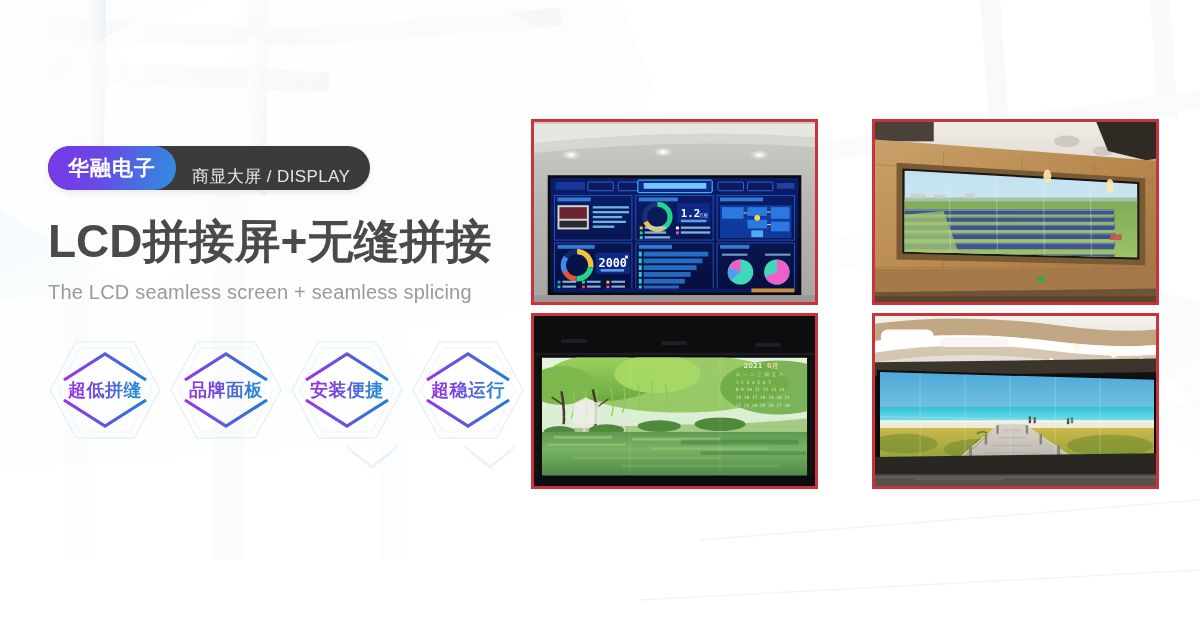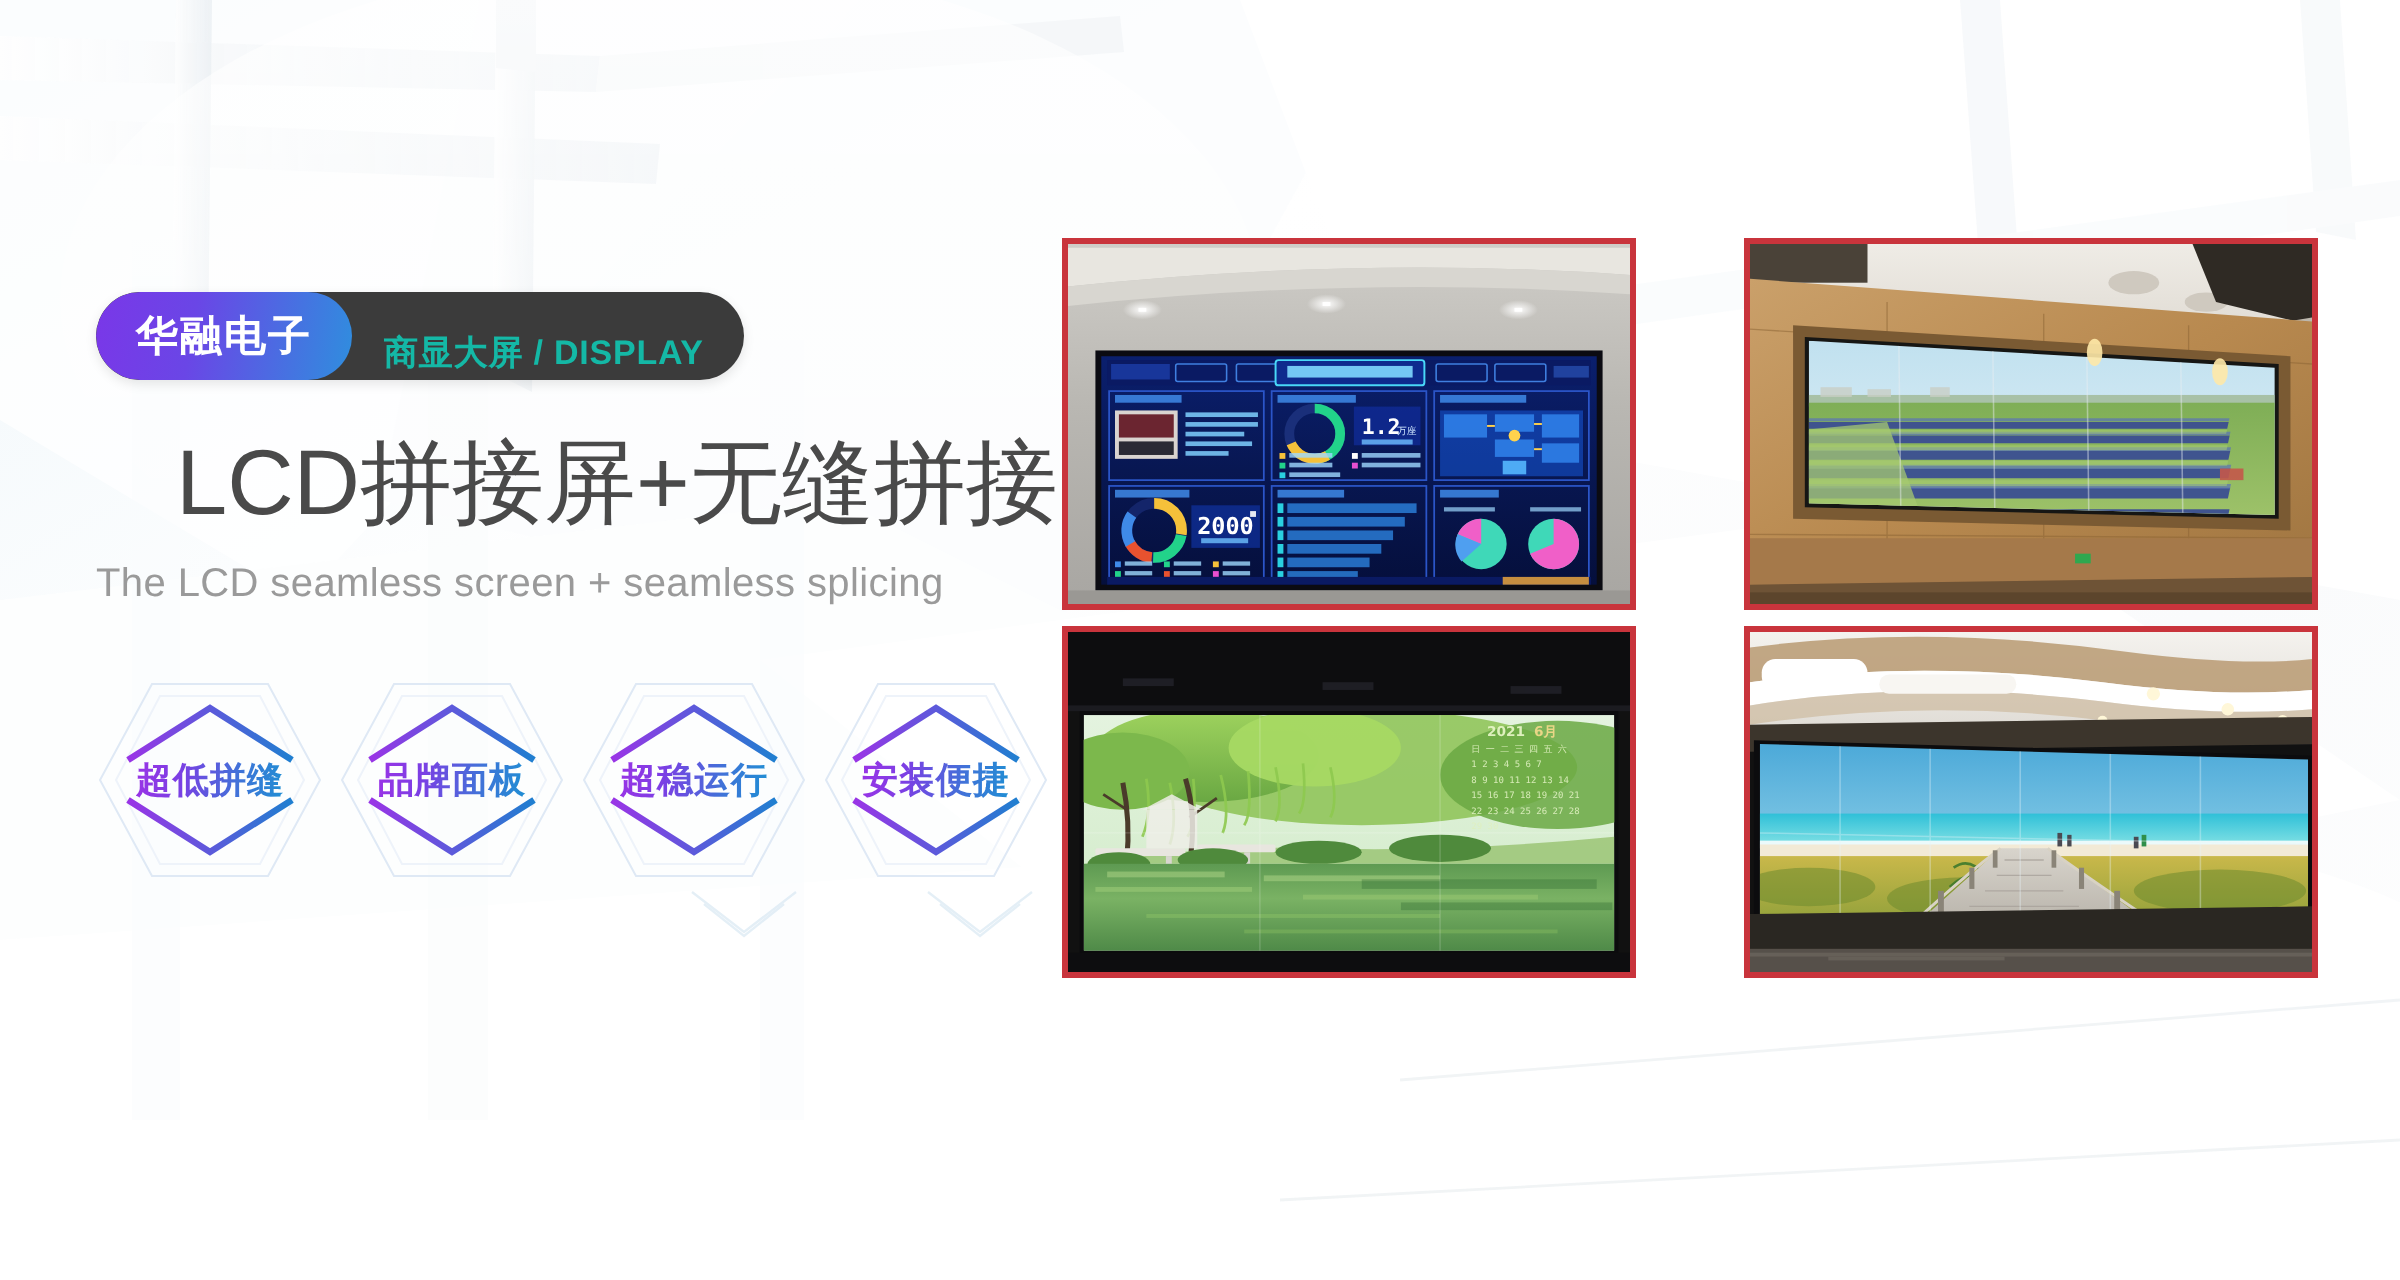--- a/index.html
+++ b/index.html
@@ -44,36 +44,35 @@
     border-radius:22px;
     background:linear-gradient(100deg,#7a37e8 0%,#6a46e6 38%,#2f8ede 100%);
     color:#fff;
     font-size:21px; font-weight:bold;
     letter-spacing:1px;
     white-space:nowrap;
   }
   .brand-badge .brand-sub {
     display:flex; align-items:center;
     height:44px; padding:16px 20px 0 16px;
-    color:#14b8a6;
-    font-size:17px; font-weight:bold;
+    color:#e5e5e5;
+    font-size:17px; font-weight:normal;
     letter-spacing:.4px;
     white-space:nowrap;
   }
 
   
   .title-main {
     margin-top:26px;
     font-size:46px;
-    font-weight:normal;
+    font-weight:bold;
     color:#4a4a4a;
     letter-spacing:0px;
     line-height:1.1;
     white-space:nowrap;
-    margin-left:40px;
   }
   .title-sub {
     margin-top:14px;
     font-size:20px;
     color:#9a9a9a;
     font-weight:normal;
     letter-spacing:.2px;
     white-space:nowrap;
   }
 
@@ -233,47 +232,47 @@
         <polygon points="34,12 84,12 106,54 84,96 34,96 12,54" fill="none" stroke="#eef3fa" stroke-width="1"></polygon>
         <polyline points="18,44 59,18 100,44" fill="none" stroke="url(#hx2)" stroke-width="3.2"></polyline>
         <polyline points="18,64 59,90 100,64" fill="none" stroke="url(#hx2)" stroke-width="3.2"></polyline>
       </svg>
       <span class="f-label">品牌面板</span>
     </div>
 
     <div class="feature">
       <svg viewBox="0 0 118 108">
         <defs>
+          <linearGradient id="hx4" x1="0" y1="0" x2="1" y2="0">
+            <stop offset="0%" stop-color="#9a34e6"></stop>
+              <stop offset="100%" stop-color="#1f7fd0"></stop>
+          </linearGradient>
+        </defs>
+        <polygon points="30,6 88,6 114,54 88,102 30,102 4,54" fill="none" stroke="#dfe9f5" stroke-width="1"></polygon>
+        <polygon points="34,12 84,12 106,54 84,96 34,96 12,54" fill="none" stroke="#eef3fa" stroke-width="1"></polygon>
+        <polyline points="18,44 59,18 100,44" fill="none" stroke="url(#hx4)" stroke-width="3.2"></polyline>
+        <polyline points="18,64 59,90 100,64" fill="none" stroke="url(#hx4)" stroke-width="3.2"></polyline>
+      </svg>
+      <span class="f-label">安装便捷</span>
+    </div>
+
+    <div class="feature">
+      <svg viewBox="0 0 118 108">
+        <defs>
           <linearGradient id="hx3" x1="0" y1="0" x2="1" y2="0">
             <stop offset="0%" stop-color="#9a34e6"></stop>
               <stop offset="100%" stop-color="#1f7fd0"></stop>
           </linearGradient>
         </defs>
         <polygon points="30,6 88,6 114,54 88,102 30,102 4,54" fill="none" stroke="#dfe9f5" stroke-width="1"></polygon>
         <polygon points="34,12 84,12 106,54 84,96 34,96 12,54" fill="none" stroke="#eef3fa" stroke-width="1"></polygon>
         <polyline points="18,44 59,18 100,44" fill="none" stroke="url(#hx3)" stroke-width="3.2"></polyline>
         <polyline points="18,64 59,90 100,64" fill="none" stroke="url(#hx3)" stroke-width="3.2"></polyline>
       </svg>
       <span class="f-label">超稳运行</span>
-    </div>
-
-    <div class="feature">
-      <svg viewBox="0 0 118 108">
-        <defs>
-          <linearGradient id="hx4" x1="0" y1="0" x2="1" y2="0">
-            <stop offset="0%" stop-color="#9a34e6"></stop>
-              <stop offset="100%" stop-color="#1f7fd0"></stop>
-          </linearGradient>
-        </defs>
-        <polygon points="30,6 88,6 114,54 88,102 30,102 4,54" fill="none" stroke="#dfe9f5" stroke-width="1"></polygon>
-        <polygon points="34,12 84,12 106,54 84,96 34,96 12,54" fill="none" stroke="#eef3fa" stroke-width="1"></polygon>
-        <polyline points="18,44 59,18 100,44" fill="none" stroke="url(#hx4)" stroke-width="3.2"></polyline>
-        <polyline points="18,64 59,90 100,64" fill="none" stroke="url(#hx4)" stroke-width="3.2"></polyline>
-      </svg>
-      <span class="f-label">安装便捷</span>
     </div>
   </div>
 
   <div class="photos">
 
     <div class="photo p-tl">
       <div class="inner">
         <svg viewBox="0 0 287 186" preserveAspectRatio="none">
           <defs>
             <linearGradient id="dRoom" x1="0" y1="0" x2="0" y2="1">

